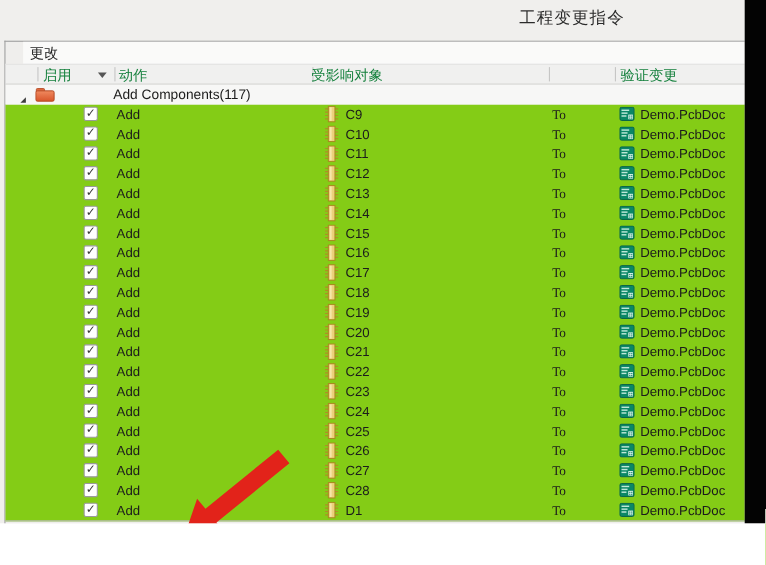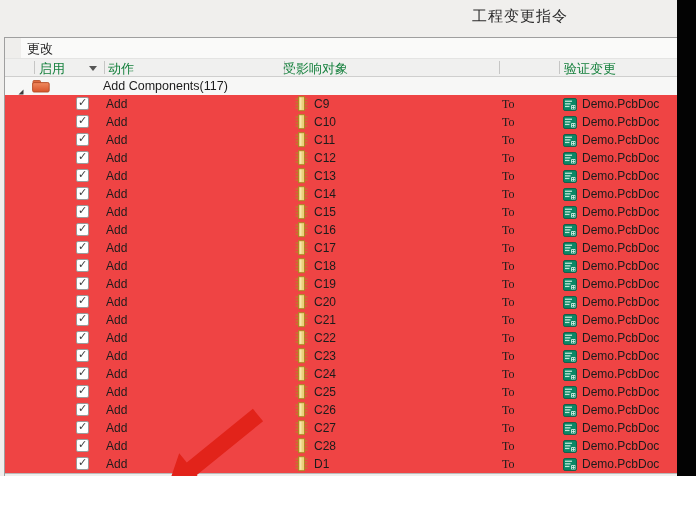--- a/index.html
+++ b/index.html
@@ -18,21 +18,21 @@
                border-top:1px solid #e4e4e3;border-bottom:1px solid #cfcfce;box-sizing:border-box;}
   .hsep{position:absolute;top:2px;width:1px;height:13px;background:#c6c6c5;}
   .hcell{position:absolute;top:1px;font-size:13px;color:#15803d;white-space:nowrap;}
   .drop-arrow{position:absolute;left:84px;top:7px;width:0;height:0;
               border-left:4px solid transparent;border-right:4px solid transparent;
               border-top:5px solid #555;}
   .tree-row{position:relative;height:18px;background:#f7f7f6;}
   .expander{position:absolute;left:12px;top:5px;}
   .folder-icon{position:absolute;left:27px;top:2px;}
   .tree-label{position:absolute;left:98px;top:2px;font-size:12.5px;color:#1c1c1c;white-space:nowrap;}
-  .grid-rows{background:#ef4444;border-bottom:1px solid #b9b9b8;box-sizing:content-box;}
+  .grid-rows{background:#84cc16;border-bottom:1px solid #b9b9b8;box-sizing:content-box;}
   .grid-row{position:relative;height:18px;}
   .cell{position:absolute;top:2px;font-size:12px;color:#1c1c1c;white-space:nowrap;}
   .cell.action{left:101px;}
   .cell.object{left:309px;text-align:center;}
   .cell.direction{left:497px;font-family:Liberation Serif, serif;}
   .cell.document{left:577px;}
   .chip-icon{position:absolute;left:290px;top:1px;}
   .doc-icon{position:absolute;left:558px;top:2px;}
   .checkbox{position:absolute;width:13px;height:13px;background:#fff;
             border:1px solid #9a9a9a;border-radius:2px;box-sizing:border-box;}

